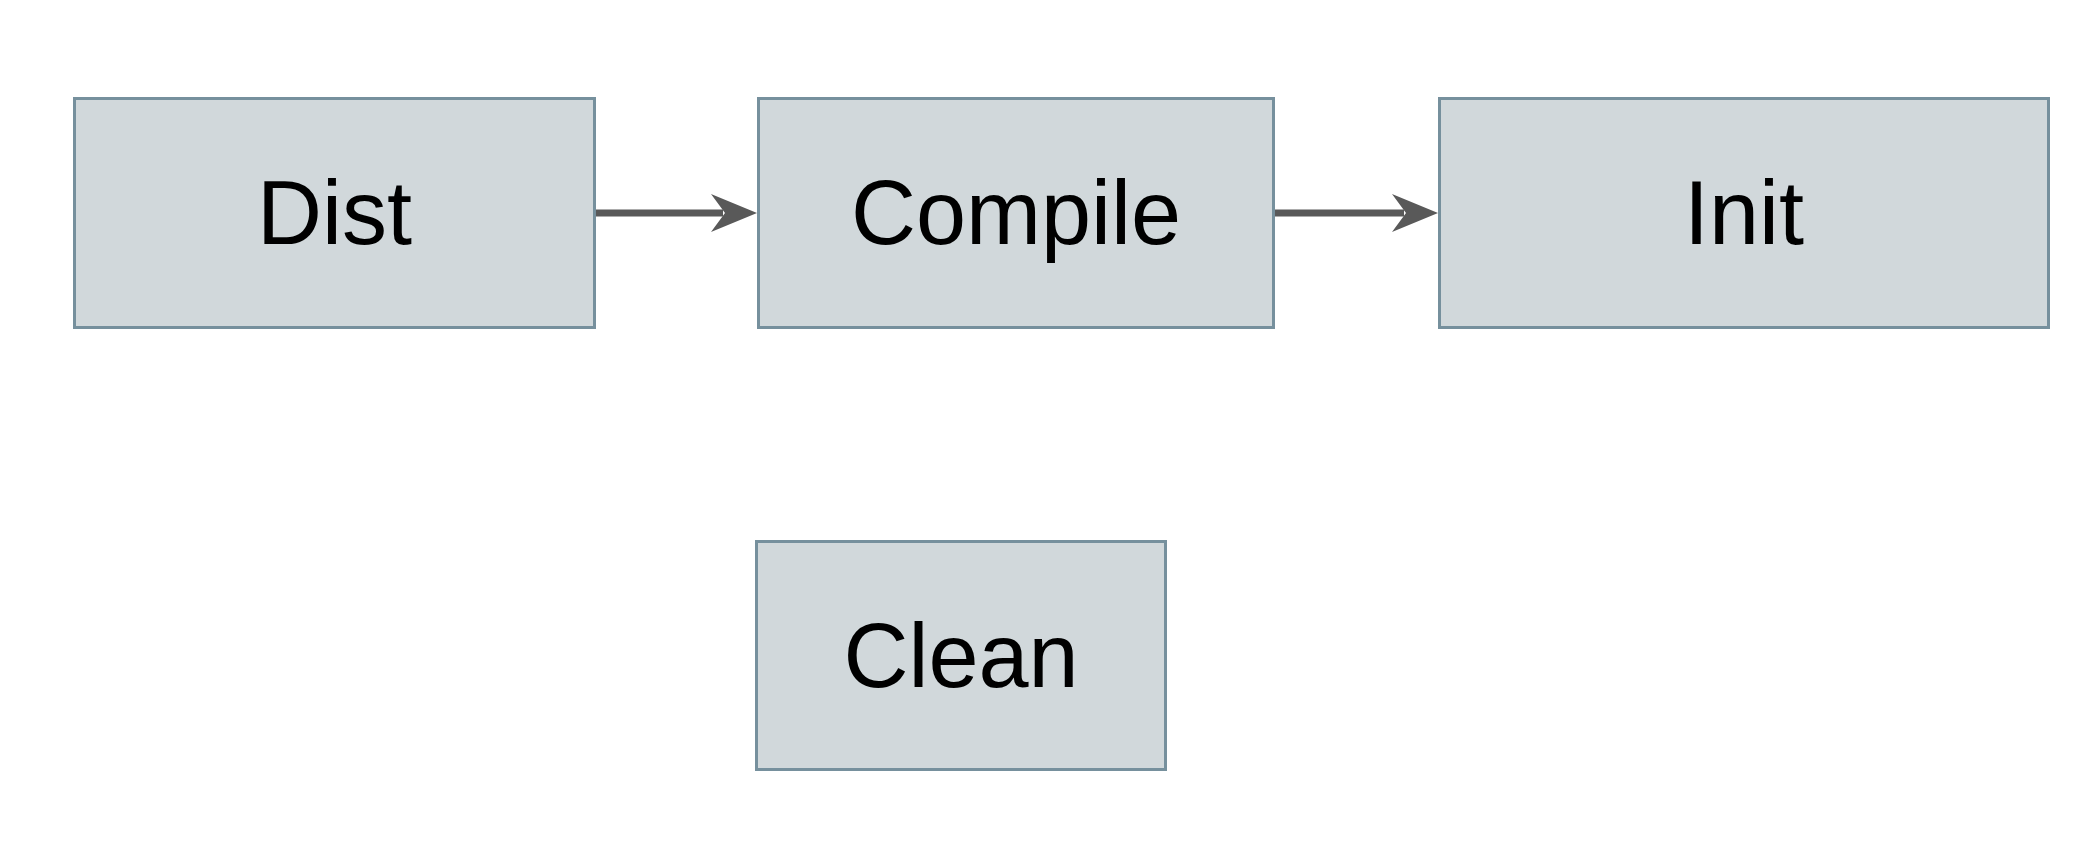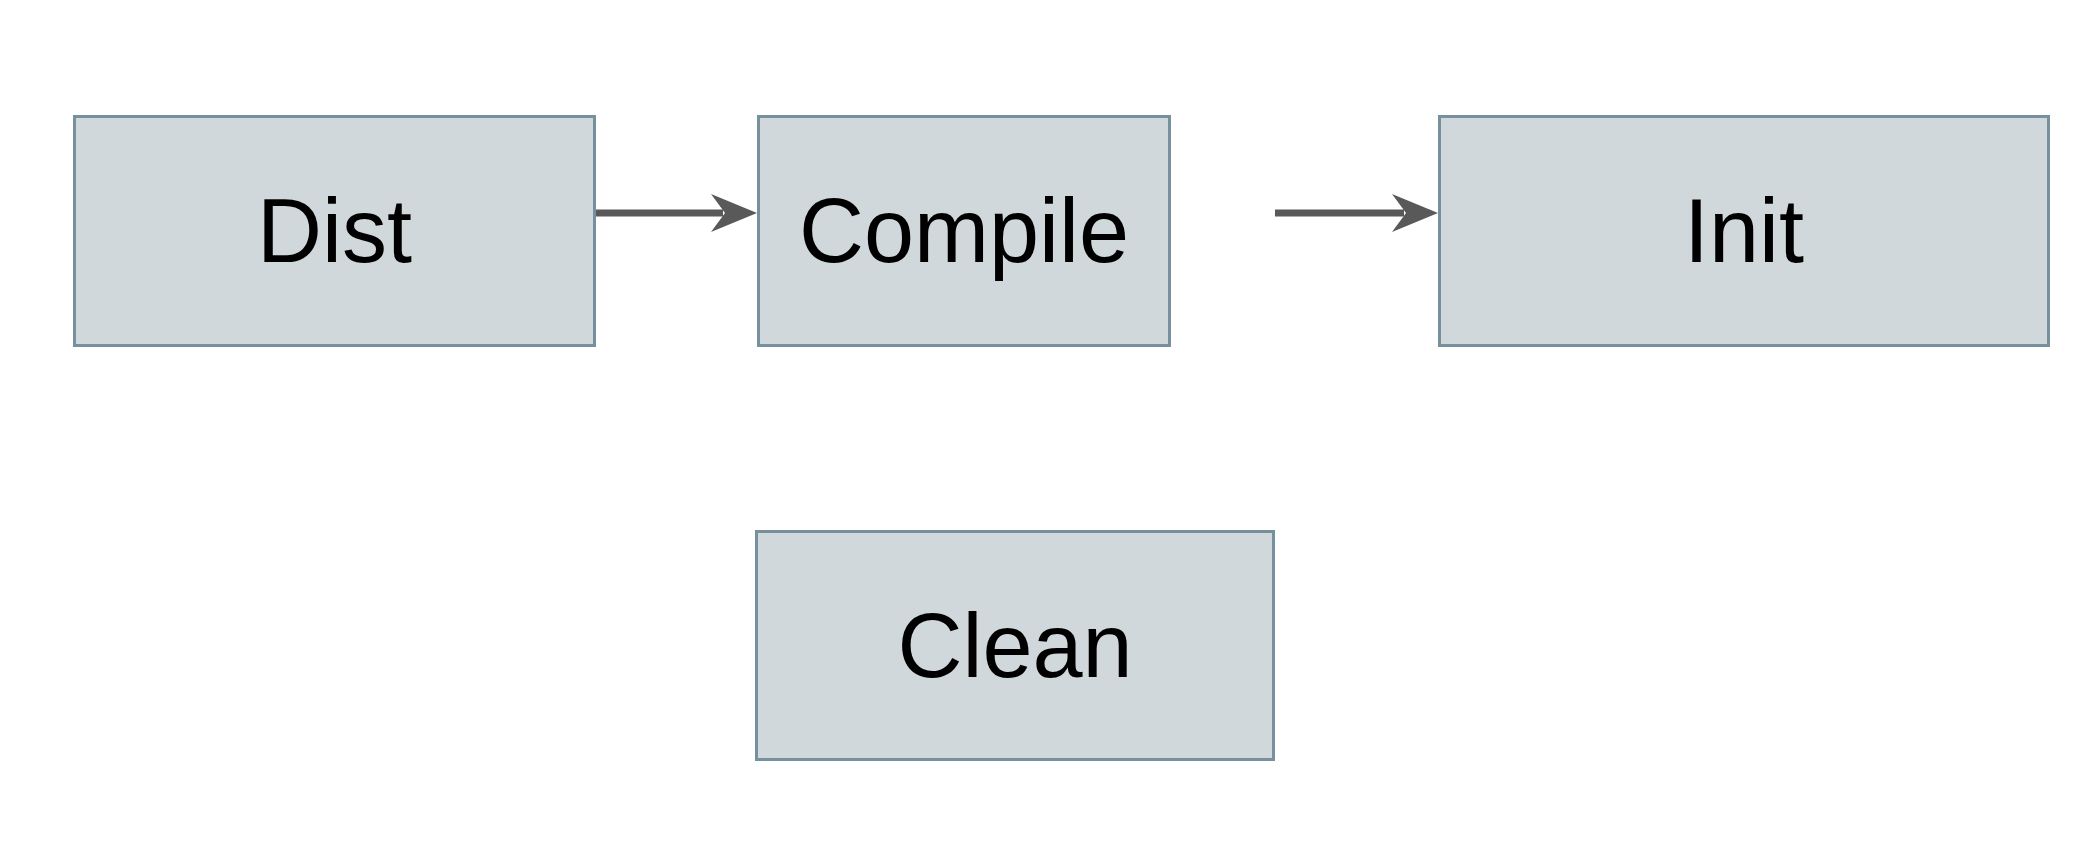--- a/index.html
+++ b/index.html
@@ -20,32 +20,31 @@
   }
   .node {
     position: absolute;
     box-sizing: border-box;
     background: var(--node-fill);
     border: 3px solid var(--node-border);
     display: flex;
     align-items: center;
     justify-content: center;
     cursor: default;
-    margin-top: 18px;
   }
   .node-label {
     font-size: 90px;
     line-height: 1;
     color: var(--text);
     white-space: nowrap;
   }
   .node-dist    { left: 73px;   top: 97px;  width: 523px; height: 232px; }
-  .node-compile { left: 757px;  top: 97px;  width: 414px; height: 232px; }
+  .node-compile { left: 757px;  top: 97px;  width: 518px; height: 232px; }
   .node-init    { left: 1438px; top: 97px;  width: 612px; height: 232px; }
-  .node-clean   { left: 755px;  top: 512px; width: 520px; height: 231px; }
+  .node-clean   { left: 755px;  top: 540px; width: 412px; height: 231px; }
   .edges {
     position: absolute;
     left: 0;
     top: 0;
     width: 2078px;
     height: 848px;
     pointer-events: none;
   }
   .edge line { stroke: var(--arrow); stroke-width: 7; }
   .edge path { fill: var(--arrow); }

